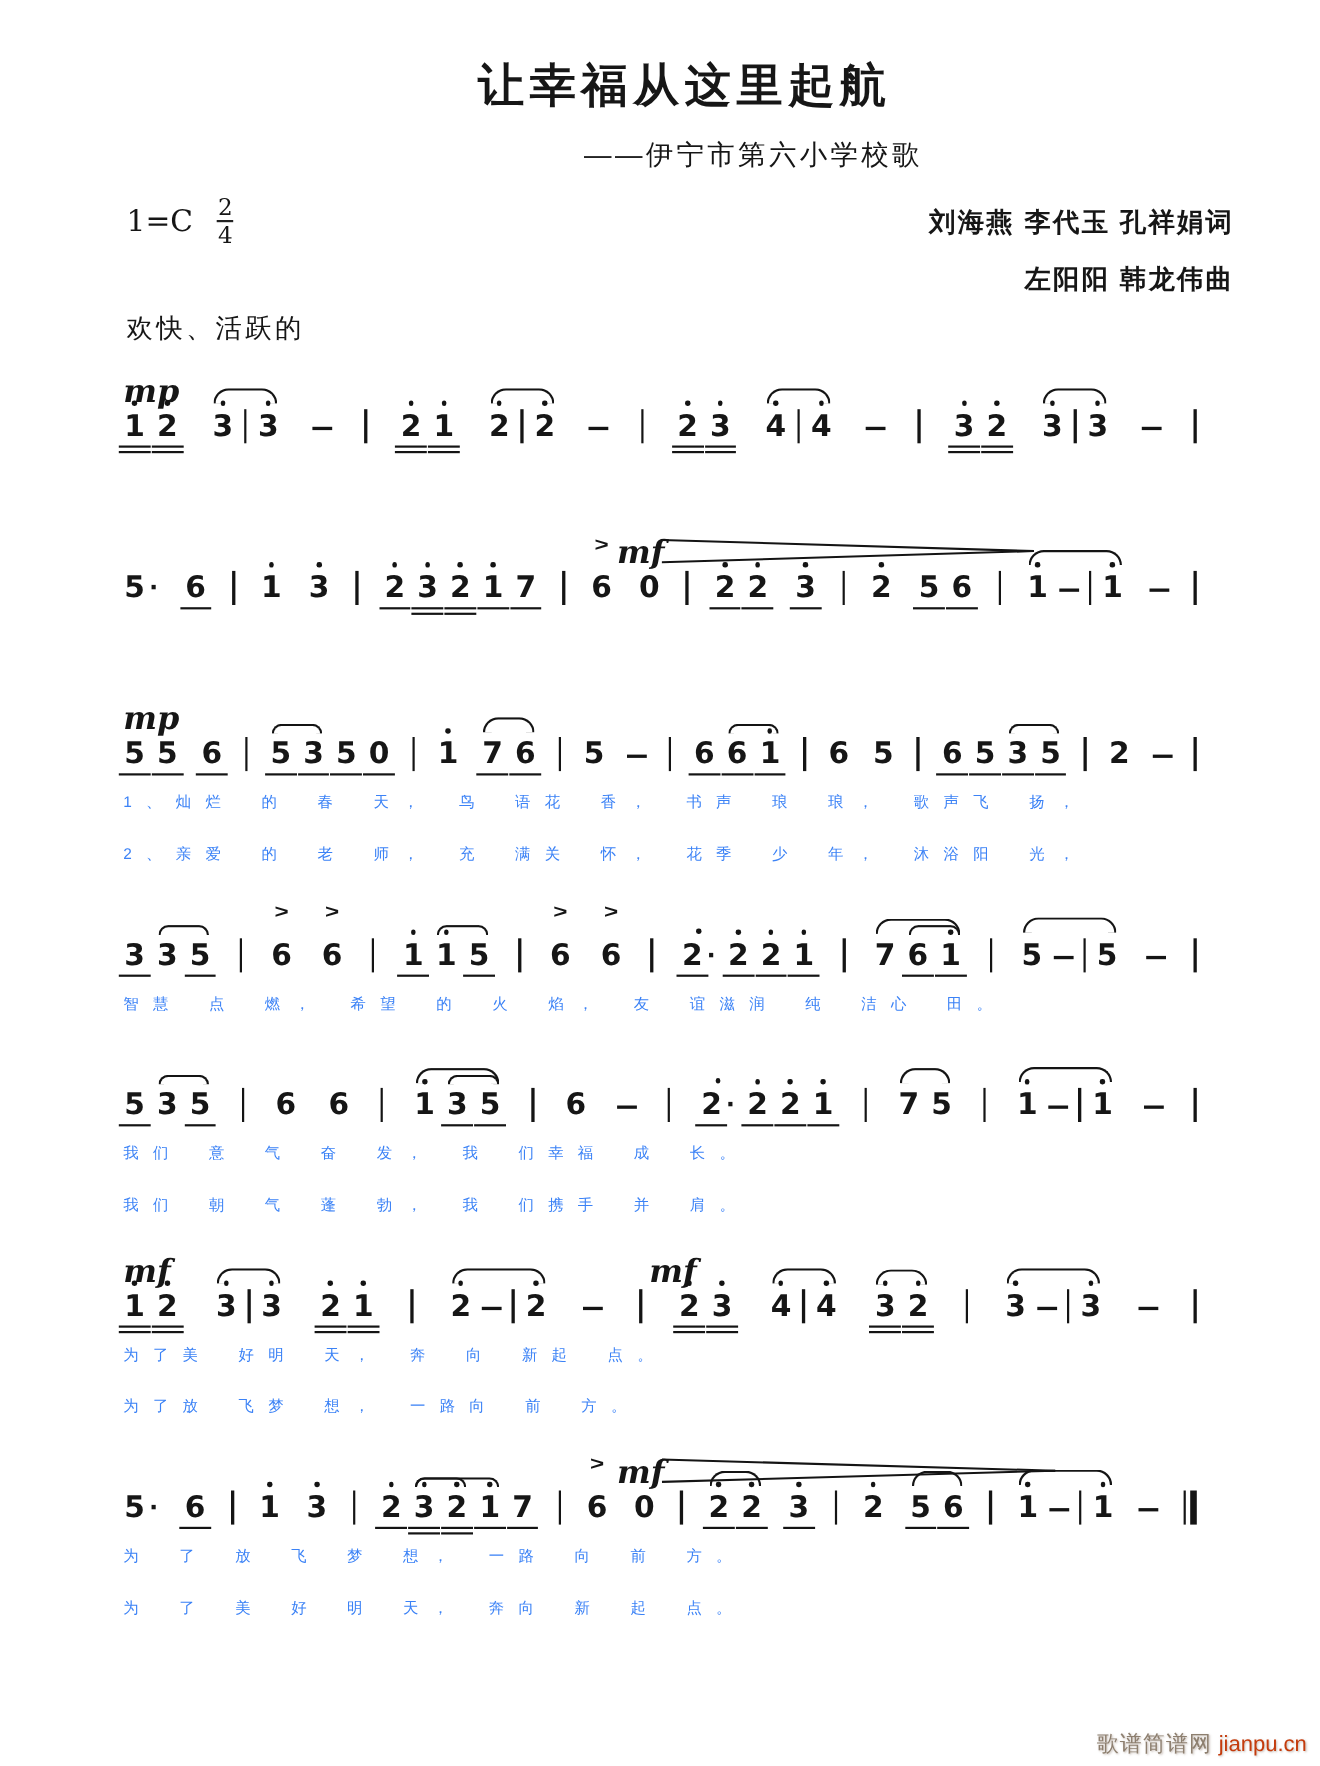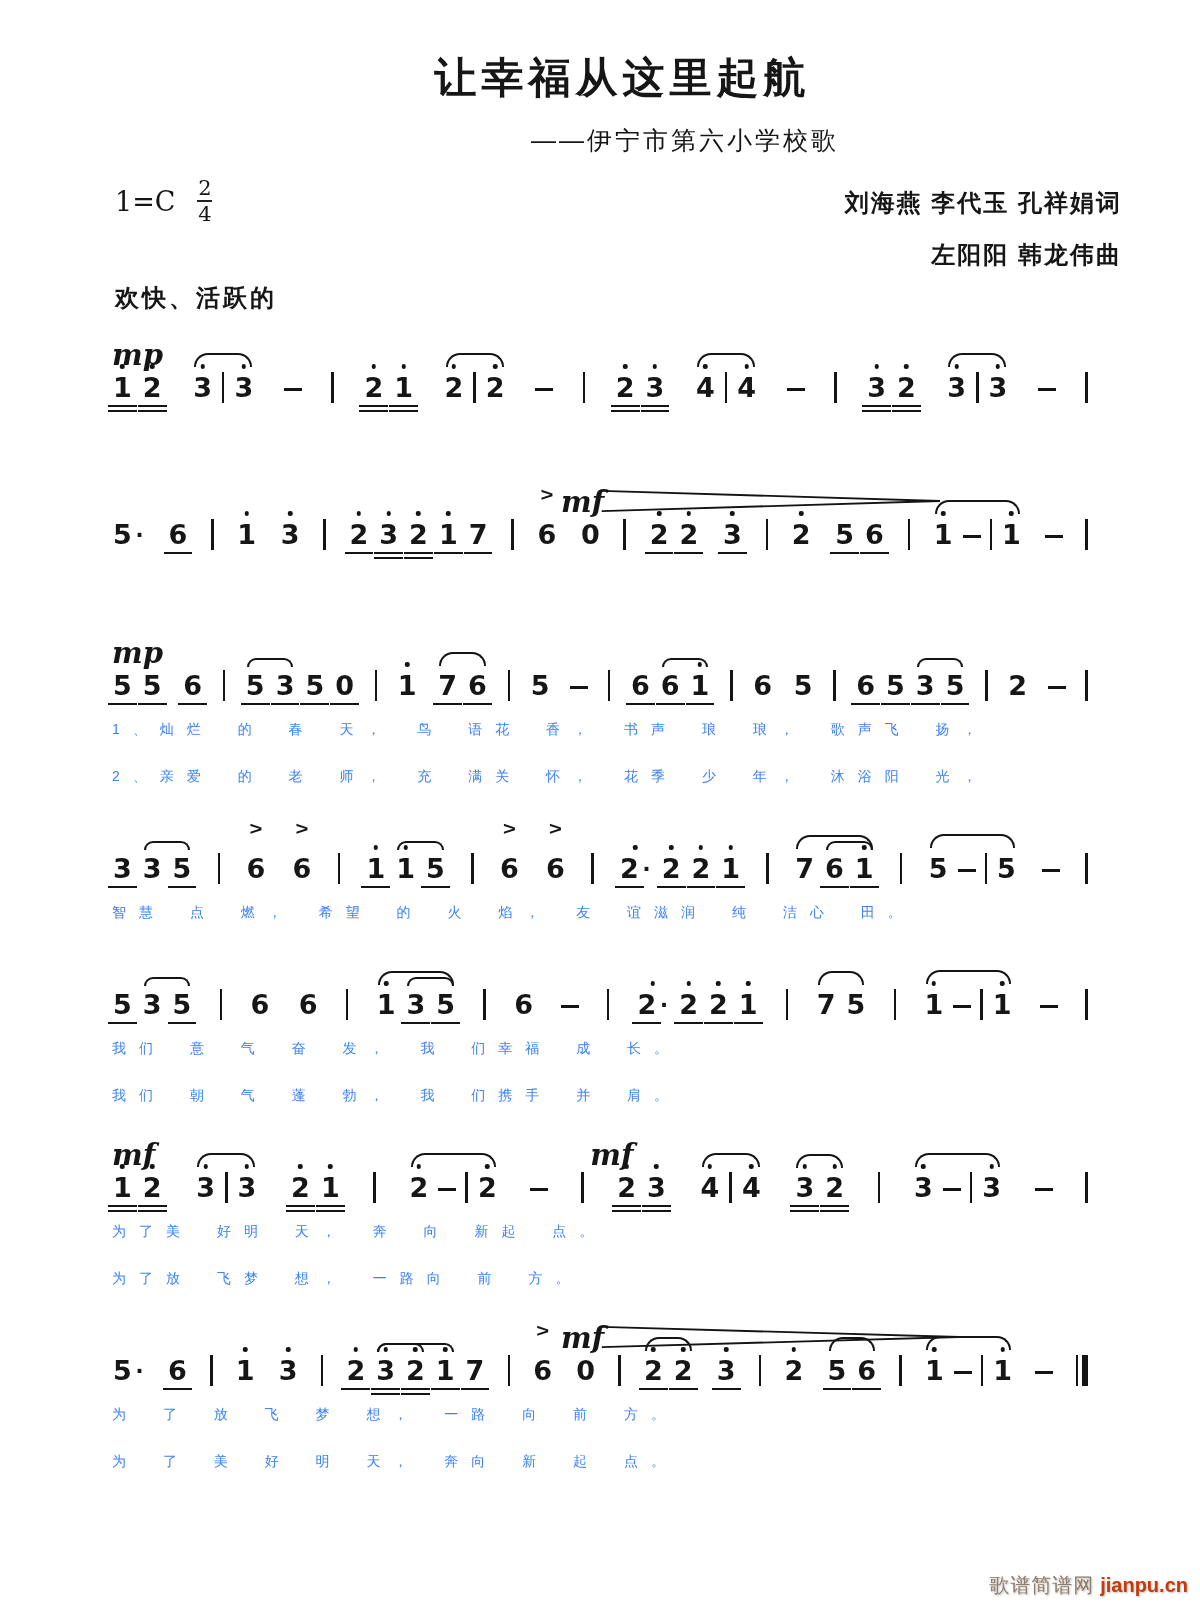--- a/index.html
+++ b/index.html
@@ -12,21 +12,21 @@
   .page { padding-top:36px; }
 
   
   .title { text-align:center; font-size:42px; font-weight:bold; letter-spacing:5px; margin:14px 0 6px;padding-left:45px; }
   .subtitle { text-align:center; font-size:25px; letter-spacing:3px; margin:18px 0 0; position:relative; left:85px; }
   .meta-row { display:flex; justify-content:space-between; align-items:flex-start; padding:20px 78px 0 115px;gap:24px; }
   .key-line { font-family:"DejaVu Serif","Liberation Serif",serif; font-size:27px; display:flex; align-items:center; }
   .ts { display:inline-flex; flex-direction:column; align-items:center; margin-left:22px; font-size:21px; line-height:1.05; }
   .ts-rule { width:15px; height:2px; background:#222; margin:1px 0; }
   .credits { text-align:right; font-size:24px; font-weight:bold; line-height:2.15; letter-spacing:2px; }
-  .tempo { padding-left:115px; font-size:24px; font-weight:bold; letter-spacing:3px; margin-top:2px; }
+  .tempo { padding-left:115px; font-size:24px; font-weight:normal; letter-spacing:3px; margin-top:2px; }
 
   
   #score { padding:0 112px 0 112px; }
   .system { position:relative; margin-top:22px; }
   .sys2 { margin-top:80px; }
   .sys3 { margin-top:84px; }
   .dynrow { position:relative; height:34px; }
   .dyn { position:absolute; bottom:-2px; font-family:"DejaVu Serif","Liberation Serif",serif;
          font-style:italic; font-weight:bold; font-size:29px; }
   .hairpin { position:absolute; bottom:4px; height:24px; }
@@ -53,21 +53,21 @@
   .endbar .thick { width:6px; height:31px; background:#141414; }
   .dash { width:18px; height:3.2px; background:#141414; margin-bottom:12px; }
 
   .lyric { font-size:14px; letter-spacing:13px; word-spacing:7px; line-height:38px; margin-top:9px;
            white-space:nowrap; color:#3b82f6; }
 
   
   .watermark { position:absolute; right:12px; bottom:6px; font-size:20px;
                text-shadow:1px 1px 2px rgba(90,60,40,0.35); }
   .wm-site { letter-spacing:1px; }
-  .wm-url { font-weight:bold; margin-left:6px; }
+  .wm-url { font-weight:normal; margin-left:6px; }
 </style>
 </head>
 <body>
 
 <div class="page">
   <h1 class="title">让幸福从这里起航</h1>
   <div class="subtitle">——伊宁市第六小学校歌</div>
 
   <div class="meta-row">
     <div class="key-line">

